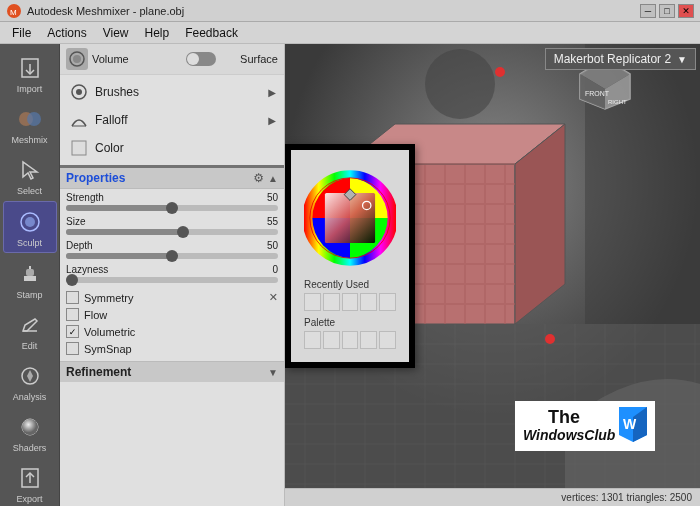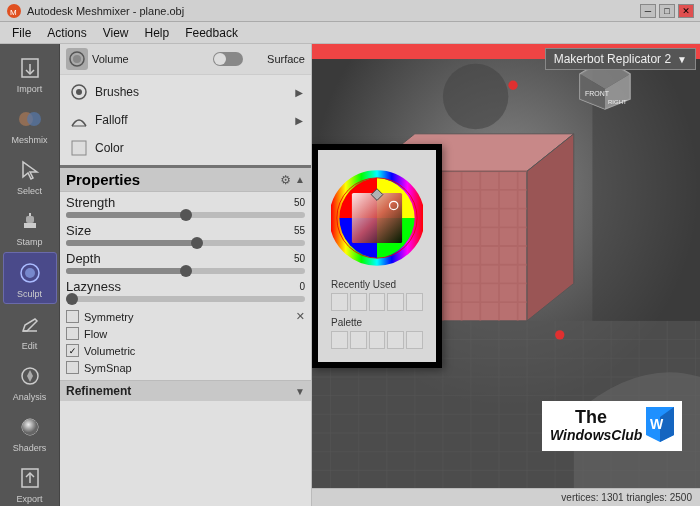--- a/index.html
+++ b/index.html
@@ -64,21 +64,21 @@
     }
     .sidebar-icon-item.active { background: #4a4a8a; border: 1px solid #6a6aaa; }
     .sidebar-icon-item .icon-shape {
       width: 28px; height: 28px;
       display: flex; align-items: center; justify-content: center;
     }
     .sidebar-icon-item .icon-label { font-size: 9px; color: #ccc; margin-top: 2px; text-align: center; }
 
     
     .panel {
-      width: 252px;
+      width: 225px;
       background: #e0e0e0;
       display: flex;
       flex-direction: column;
       border-right: 1px solid #bbb;
       overflow-y: auto;
     }
 
     
     .vol-surface-bar {
       display: flex;
@@ -108,29 +108,29 @@
     .panel-row-arrow { font-size: 10px; color: #555; }
 
     
     .props-header {
       display: flex;
       align-items: center;
       background: #c8c8c8;
       padding: 3px 6px;
       border-bottom: 1px solid #bbb;
     }
-    .props-title { font-size: 15px; color: #000000; flex: 1; font-weight: bold; }
+    .props-title { font-size: 12px; color: #1d4ed8; flex: 1; font-weight: bold; }
     .props-gear { font-size: 12px; color: #555; margin-right: 4px; cursor: pointer; }
     .props-collapse { font-size: 10px; color: #555; cursor: pointer; }
 
     .slider-row {
       padding: 3px 6px 2px;
     }
     .slider-label-row { display: flex; justify-content: space-between; align-items: center; margin-bottom: 2px; }
-    .slider-name { font-size: 13px; color: #222; }
+    .slider-name { font-size: 10px; color: #222; }
     .slider-value { font-size: 10px; color: #222; }
     .slider-track {
       width: 100%;
       height: 6px;
       background: #bbb;
       border-radius: 3px;
       position: relative;
     }
     .slider-fill {
       height: 6px;
@@ -300,39 +300,39 @@
 
     <div class="sidebar-icon-item">
       <div class="icon-shape">
         <svg width="26" height="26" viewBox="0 0 26 26">
           <path d="M6 5 L6 20 L11 16 L14 22 L16 21 L13 15 L20 15 Z" fill="none" stroke="#ccc" stroke-width="1.5"></path>
         </svg>
       </div>
       <span class="icon-label">Select</span>
     </div>
 
+    <div class="sidebar-icon-item active">
+      <div class="icon-shape">
+        <svg width="26" height="26" viewBox="0 0 26 26">
+          <ellipse cx="13" cy="13" rx="9" ry="9" fill="none" stroke="#aabbff" stroke-width="1.5"></ellipse>
+          <ellipse cx="13" cy="13" rx="5" ry="5" fill="#7788cc"></ellipse>
+        </svg>
+      </div>
+      <span class="icon-label">Sculpt</span>
+    </div>
+
     <div class="sidebar-icon-item">
       <div class="icon-shape">
         <svg width="26" height="26" viewBox="0 0 26 26">
           <rect x="7" y="15" width="12" height="5" fill="#ccc"></rect>
           <rect x="9" y="8" width="8" height="7" rx="2" fill="#aaa"></rect>
           <line x1="13" y1="5" x2="13" y2="8" stroke="#ccc" stroke-width="2"></line>
         </svg>
       </div>
       <span class="icon-label">Stamp</span>
-    </div>
-
-    <div class="sidebar-icon-item active">
-      <div class="icon-shape">
-        <svg width="26" height="26" viewBox="0 0 26 26">
-          <ellipse cx="13" cy="13" rx="9" ry="9" fill="none" stroke="#aabbff" stroke-width="1.5"></ellipse>
-          <ellipse cx="13" cy="13" rx="5" ry="5" fill="#7788cc"></ellipse>
-        </svg>
-      </div>
-      <span class="icon-label">Sculpt</span>
     </div>
 
     <div class="sidebar-icon-item">
       <div class="icon-shape">
         <svg width="26" height="26" viewBox="0 0 26 26">
           <path d="M6 19 L8 13 L18 7 L20 9 L10 19 Z" fill="none" stroke="#ccc" stroke-width="1.5"></path>
           <line x1="6" y1="19" x2="20" y2="19" stroke="#ccc" stroke-width="1.5"></line>
         </svg>
       </div>
       <span class="icon-label">Edit</span>

